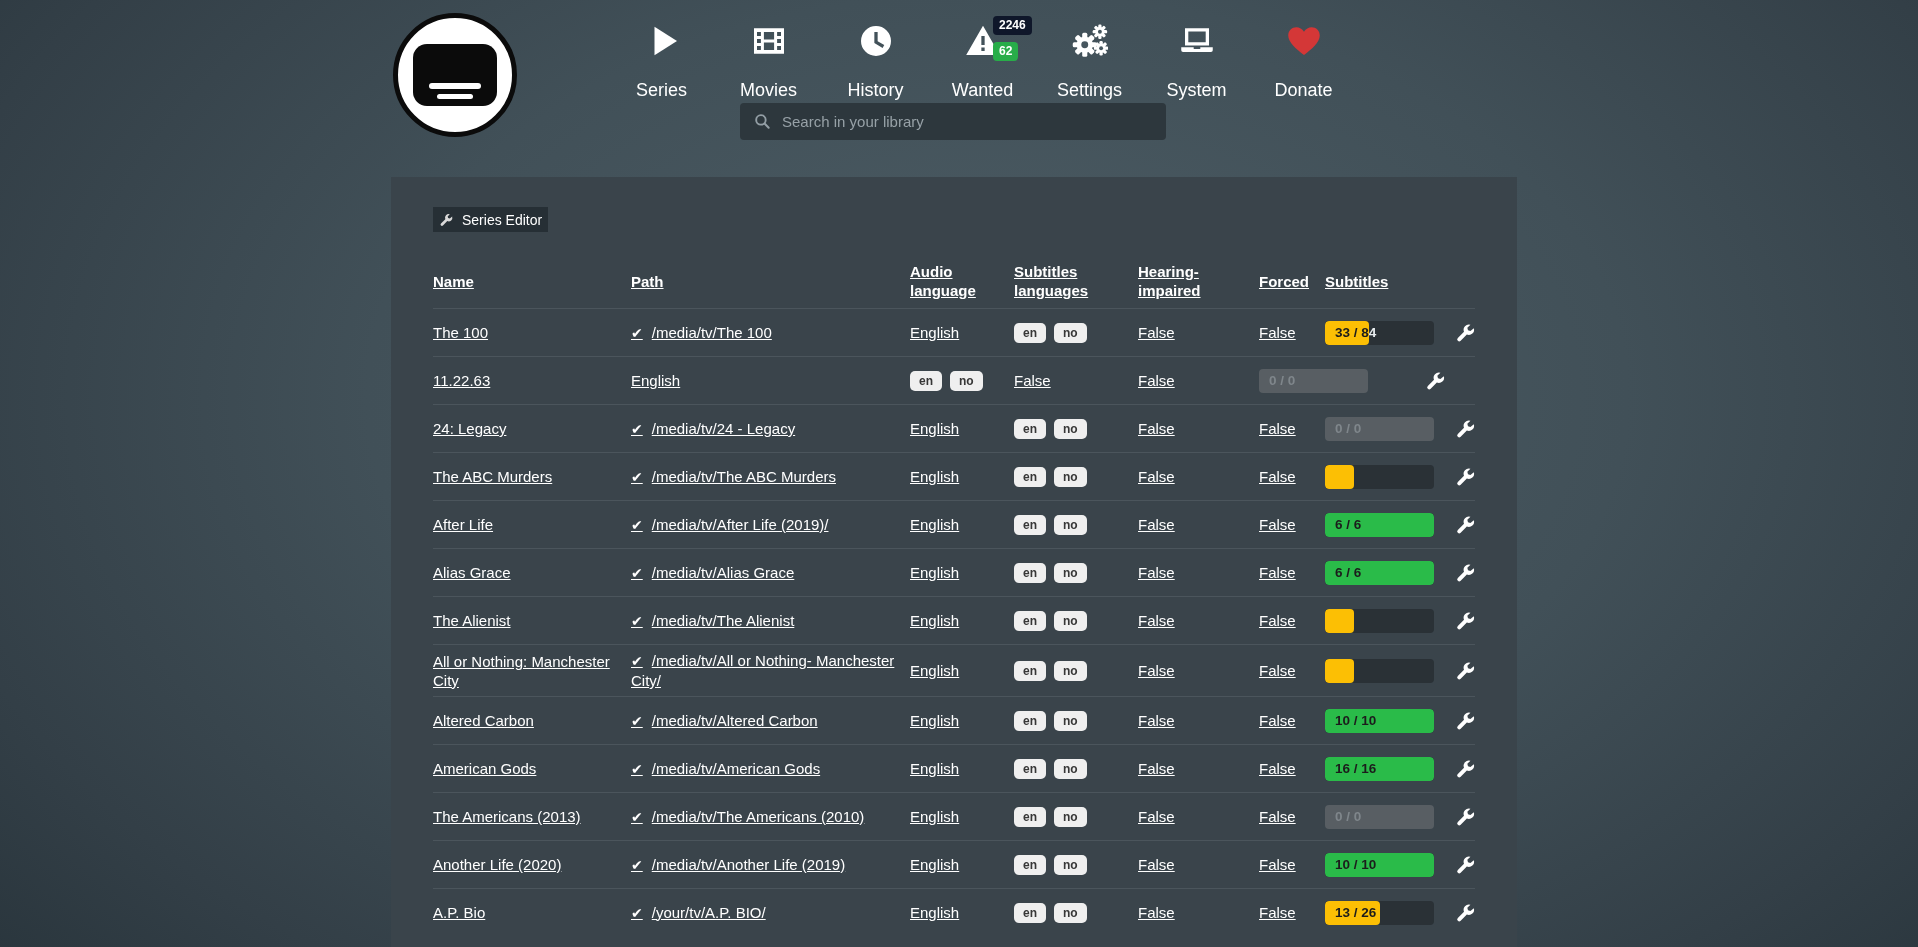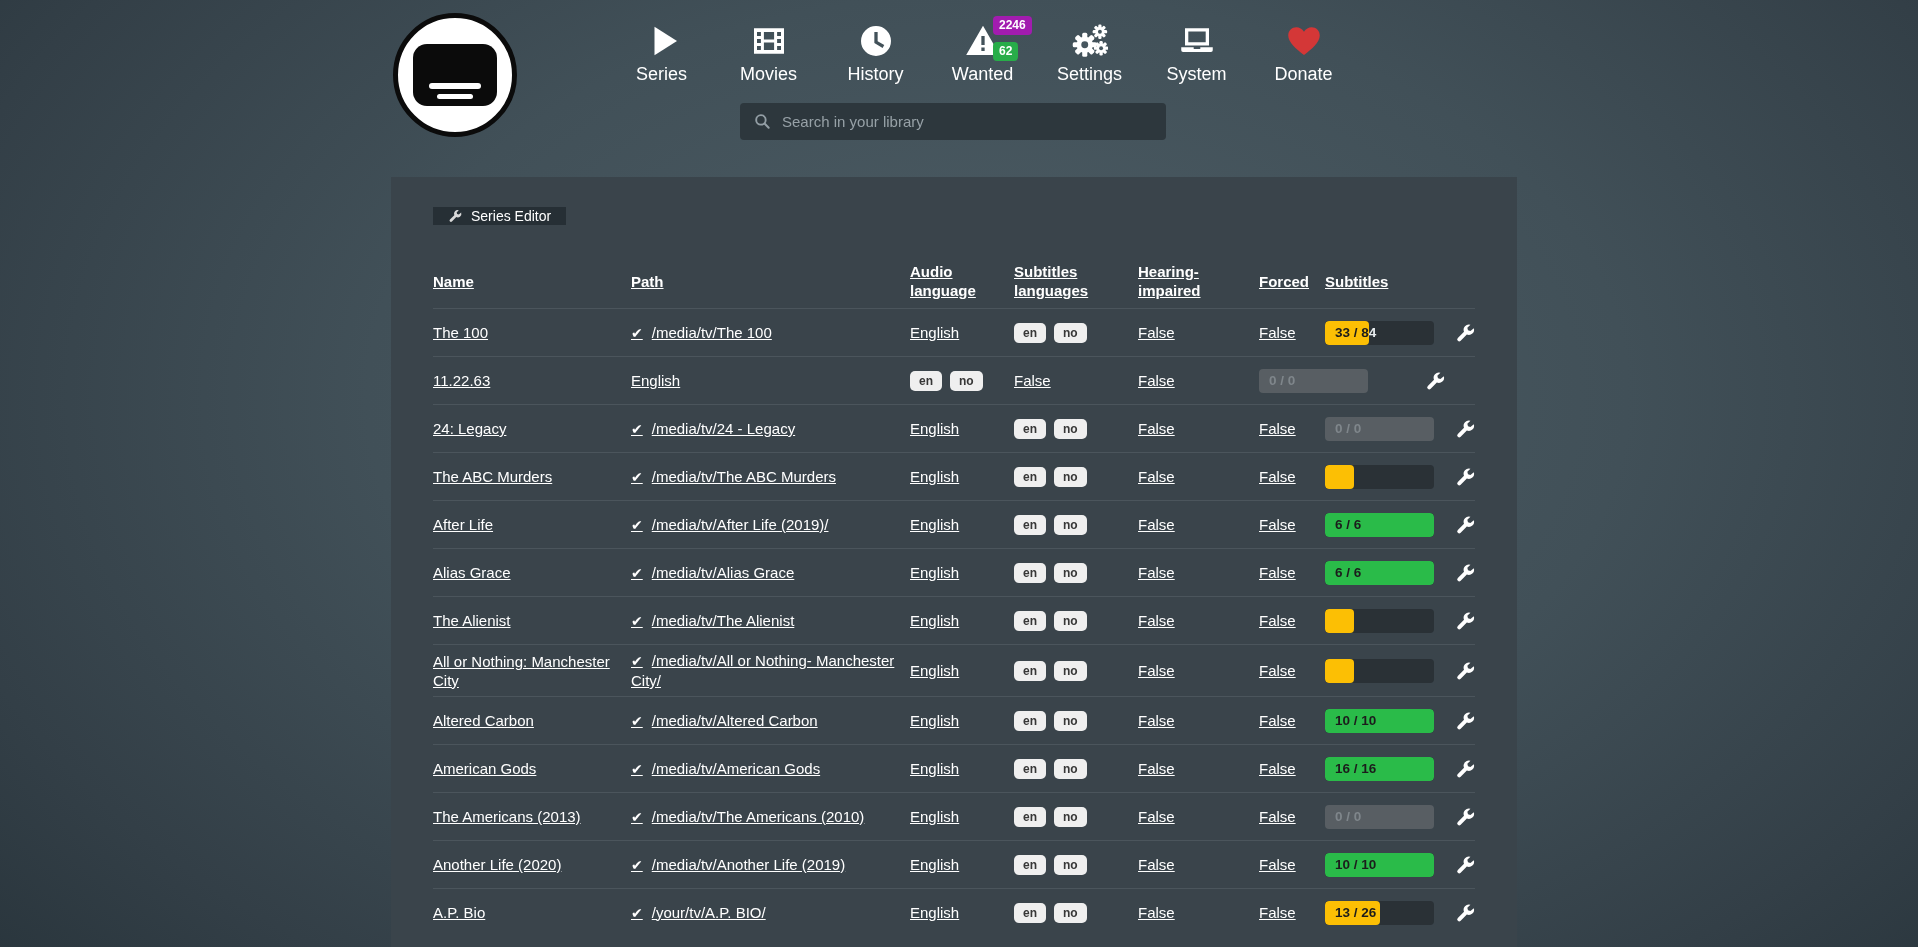--- a/index.html
+++ b/index.html
@@ -15,42 +15,42 @@
     display:flex;align-items:center;justify-content:center;
   }
   .logo-card{position:relative;width:84px;height:62px;background:#0b0b0b;border-radius:14px;}
   .logo-line1{position:absolute;left:50%;transform:translateX(-50%);bottom:17px;width:52px;height:6px;background:#fff;border-radius:3px;}
   .logo-line2{position:absolute;left:50%;transform:translateX(-50%);bottom:7px;width:36px;height:5px;background:#fff;border-radius:3px;}
 
   .nav{position:absolute;left:608px;top:20px;display:flex;}
   .nav-item{position:relative;width:107px;display:flex;flex-direction:column;align-items:center;cursor:pointer;}
   .nav-icon{height:42px;display:flex;align-items:center;justify-content:center;}
   .nav-icon svg{width:36px;height:36px;}
-  .nav-label{font-size:18px;margin-top:2px;color:#fff;}
+  .nav-label{font-size:18px;margin-top:18px;color:#fff;}
   .nav-badge{position:absolute;left:64px;border-radius:4px;color:#fff;font-weight:bold;font-size:12px;padding:3px 6px;line-height:13px;}
   .nav-badge.b0{top:-4px;}
   .nav-badge.b1{top:22px;}
 
   .search-wrap{
     position:absolute;left:740px;top:103px;width:426px;height:37px;
     background:#2d373d;border-radius:4px;display:flex;align-items:center;box-sizing:border-box;
   }
   .search-wrap svg{width:19px;height:19px;margin-left:13px;flex:0 0 auto;}
   .search-input{
     flex:1;background:transparent;border:none;outline:none;color:#dfe4e7;
     font-family:"Liberation Sans",sans-serif;font-size:15px;padding:0 10px;
   }
   .search-input::placeholder{color:#97a1a7;}
 
   
   .panel{position:absolute;left:391px;top:177px;width:1126px;height:770px;background:#3a444b;}
   .series-editor-btn{
-    position:absolute;left:42px;top:30px;height:18px;display:inline-flex;align-items:center;
+    position:absolute;left:42px;top:30px;height:25px;display:inline-flex;align-items:center;
     background:#262f35;border:none;border-radius:0;color:#fff;cursor:pointer;
-    font-family:"Liberation Sans",sans-serif;font-size:14px;padding:0 15px;
+    font-family:"Liberation Sans",sans-serif;font-size:14px;padding:0 6px;
   }
   .series-editor-btn svg{width:14px;height:14px;margin-right:9px;}
 
   .table{position:absolute;left:42px;top:77px;width:1042px;}
   .trow{
     display:grid;grid-template-columns:198px 279px 104px 124px 121px 66px 120px 30px;
     align-items:center;min-height:48px;border-top:1px solid #4b555c;box-sizing:border-box;text-decoration:underline;
   }
   .trow.thead{min-height:54px;border-top:none;}
   .th{font-weight:bold;font-size:15px;line-height:19px;padding-right:14px;}
@@ -108,21 +108,21 @@
       </div>
       <div class="nav-label">History</div>
     </div>
     <div class="nav-item">
       <div class="nav-icon">
         <svg viewBox="0 0 24 24">
           <path fill="#fff" fill-rule="evenodd" d="M12 1.8 23.2 21.3H.8z M10.9 8.6h2.2v6h-2.2z M10.9 16.4h2.2v2.3h-2.2z"></path>
         </svg>
       </div>
       <div class="nav-label">Wanted</div>
-      <span class="nav-badge b0" style="background: #a21caf;">2246</span>
+      <span class="nav-badge b0" style="background: #0f172a;">2246</span>
       <span class="nav-badge b1" style="background: rgb(40, 173, 73);">62</span>
     </div>
     <div class="nav-item">
       <div class="nav-icon">
         <svg viewBox="0 0 24 24">
           <g fill="#fff">
             <g transform="translate(8.5,14.5)">
               <rect x="-1.7" y="-8" width="3.4" height="16" rx="1"></rect>
               <rect x="-1.7" y="-8" width="3.4" height="16" rx="1" transform="rotate(45)"></rect>
               <rect x="-1.7" y="-8" width="3.4" height="16" rx="1" transform="rotate(90)"></rect>

